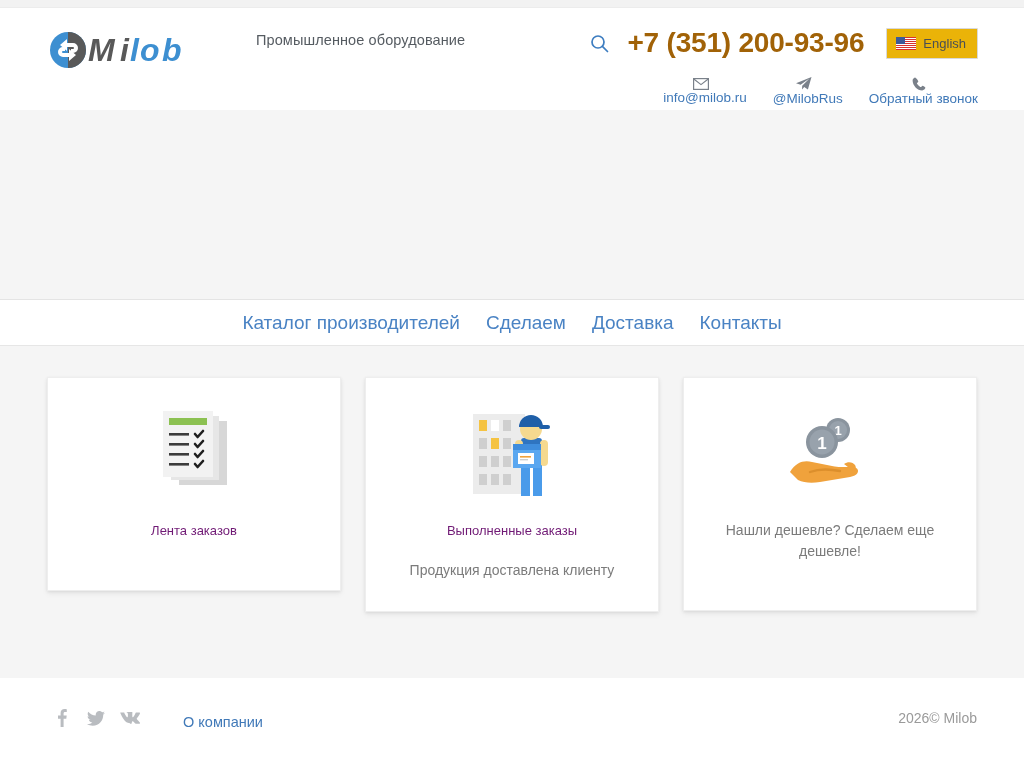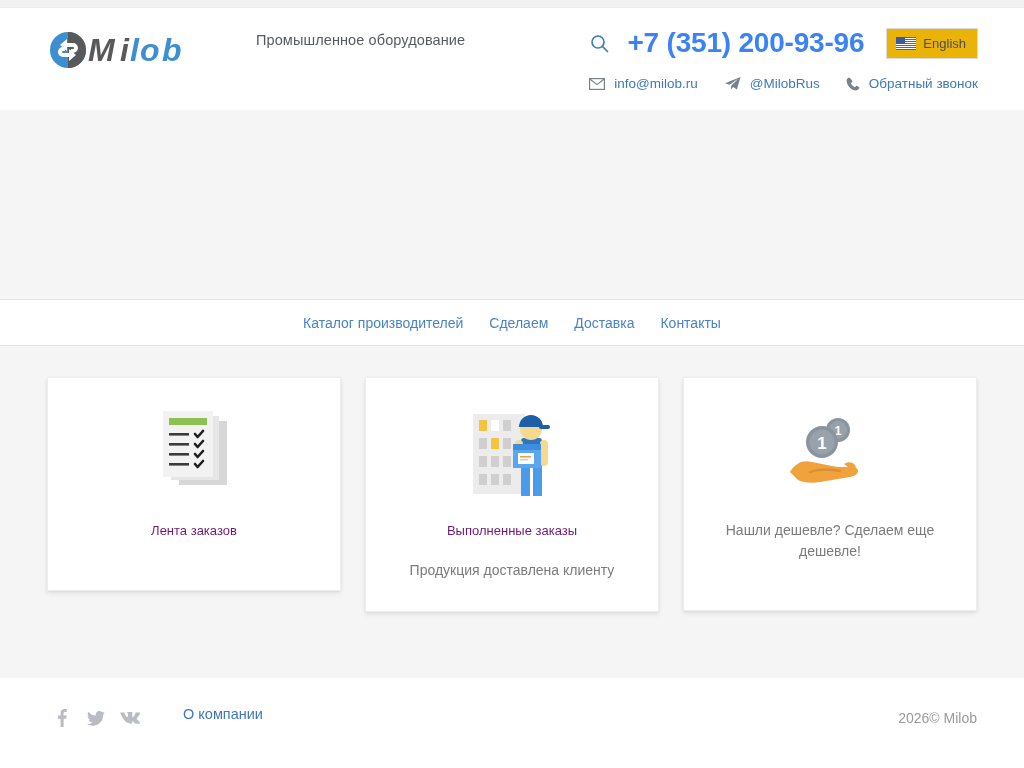--- a/index.html
+++ b/index.html
@@ -47,21 +47,21 @@
   .search-btn {
     width: 28px; height: 28px;
     display: flex; align-items: center; justify-content: center;
     color: #3d7dc0;
     margin-right: 14px;
     cursor: pointer;
   }
   .phone {
     font-size: 28px;
     font-weight: bold;
-    color: #3b82f6;
+    color: #a16207;
     letter-spacing: -0.2px;
     text-decoration: none;
     white-space: nowrap;
     margin-right: 22px;
   }
   .lang-box {
     border: 1px solid #d9d9d9;
     background: #eab308;
     padding: 7px 11px 7px 9px;
     display: flex; align-items: center; gap: 7px;
@@ -82,20 +82,21 @@
     gap: 0;
     font-size: 13.5px;
   }
   .contact-item {
     display: flex; align-items: center;
     color: #4079b8;
     text-decoration: none;
     margin-left: 26px;
     cursor: pointer;
     white-space: nowrap;
+    flex-direction: column;
   }
   .contact-item:first-child { margin-left: 0; }
   .contact-item .ci-icon {
     display: flex; align-items: center; justify-content: center;
     margin-right: 9px;
     color: #7a818a;
   }
   .contact-item .ci-text { color: #4079b8; }
 
   
@@ -110,21 +111,21 @@
     height: 46px;
     background: #ffffff;
     border-bottom: 1px solid #e6e6e6;
     display: flex;
     align-items: center;
     justify-content: center;
     gap: 0;
   }
   .nav a {
     color: #4a83c4;
-    font-size: 14px;
+    font-size: 19px;
     text-decoration: none;
     padding: 0 13px;
     cursor: pointer;
     white-space: nowrap;
   }
 
   
   .main {
     background: #f5f5f5;
     height: 332px;
@@ -173,21 +174,21 @@
     position: relative;
   }
   .footer-inner {
     width: 930px;
     margin: 0 auto;
     height: 100%;
     display: flex;
     align-items: center;
     justify-content: space-between;
   }
-  .footer-left { display: flex; align-items: flex-start; }
+  .footer-left { display: flex; align-items: flex-end; }
   .social {
     width: 30px; height: 24px;
     display: flex; align-items: center; justify-content: center;
     color: #b9bcc0;
     cursor: pointer;
     margin-right: 4px;
   }
   .about-link {
     color: #4079b8;
     font-size: 14.5px;

